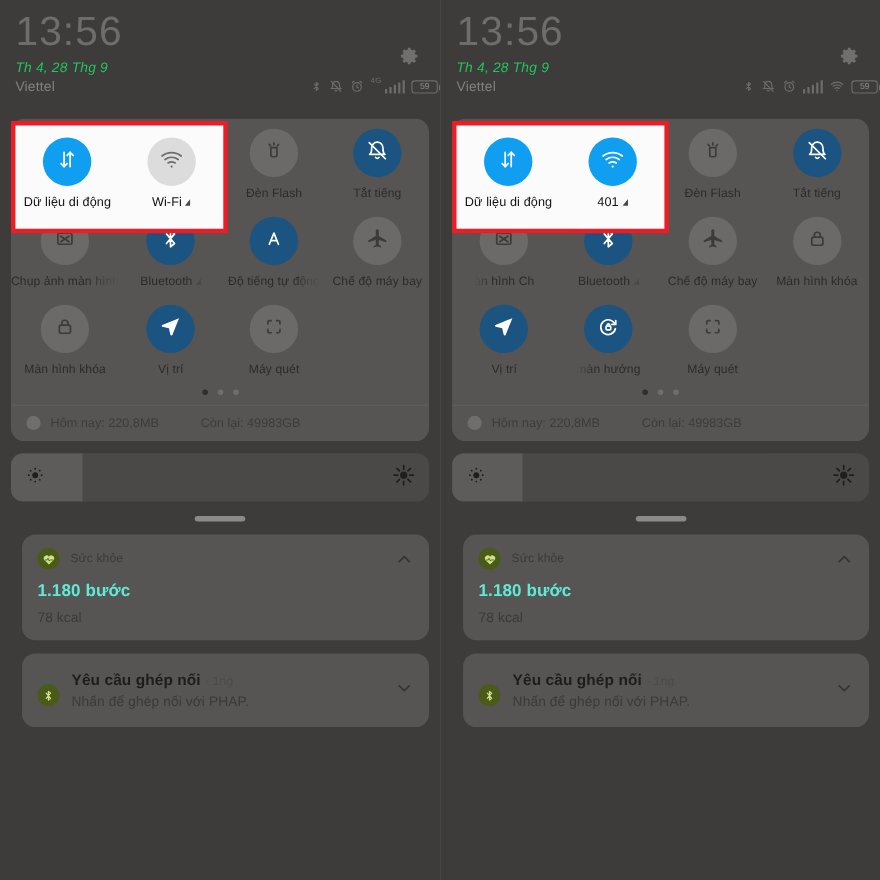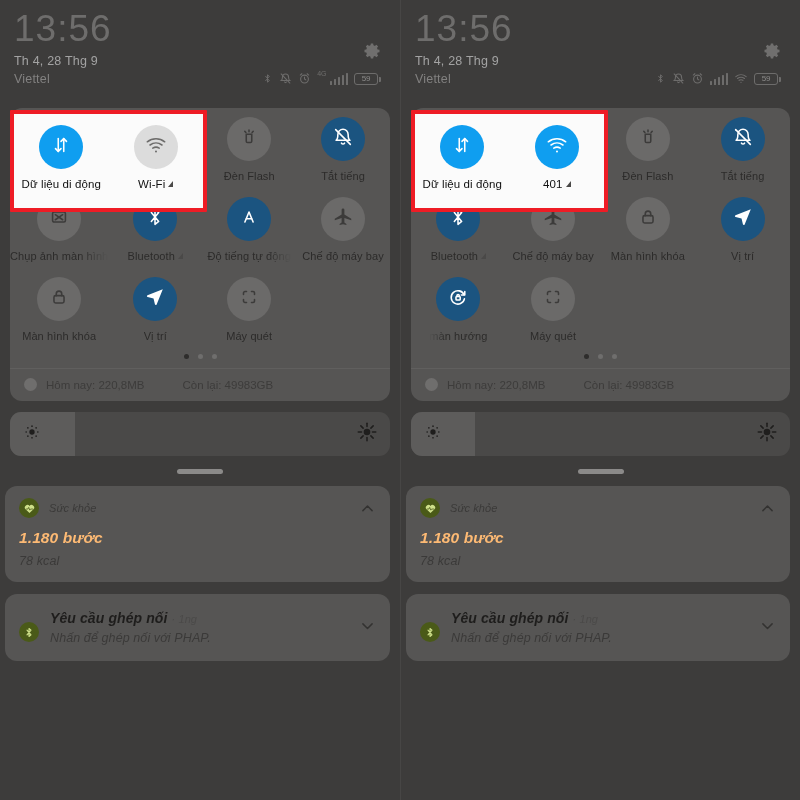--- a/index.html
+++ b/index.html
@@ -17,25 +17,25 @@
     overflow: hidden;
   }
   .panel.right { border-left: 1px solid #474645; }
 
   
   .hdr { position: relative; height: 100px; padding: 8px 14px 0 14px; }
   .clock {
     font-size: 37px; font-weight: 300; color: #6e6d6c;
     letter-spacing: 1px; line-height: 42px;
   }
-  .date { font-size: 12.5px; color: #a3a3a3; margin-top: 4px; letter-spacing: .2px; }
+  .date { font-size: 12.5px; color: #22c55e; margin-top: 4px; letter-spacing: .2px; font-style: italic; }
   .carrier { font-size: 12.5px; color: #828180; margin-top: 4px; letter-spacing: .2px; }
   .gear { position: absolute; right: 18px; top: 41px; width: 20px; height: 20px; opacity: .55; }
   .statusicons {
-    position: absolute; right: 22px; top: 72px;
+    position: absolute; right: 2px; top: 72px;
     display: flex; align-items: center; gap: 6px; opacity: .52;
   }
   .statusicons svg { display: block; }
   .sigbars { display: flex; align-items: flex-end; gap: 1.5px; height: 12px; }
   .sigbars i { width: 2.5px; background: #9a9998; display: block; border-radius: .5px; }
   .sigbars i:nth-child(1){height:4px}
   .sigbars i:nth-child(2){height:6px}
   .sigbars i:nth-child(3){height:8px}
   .sigbars i:nth-child(4){height:10px}
   .sigbars i:nth-child(5){height:12px}
@@ -102,29 +102,29 @@
     display:flex; align-items:center; justify-content:space-between;
     padding: 0 12px;
   }
   .bright .fill { position:absolute; left:0; top:0; bottom:0; width:17%; background:#5d5c5b; }
   .bright svg { position:relative; z-index:2; }
 
   .grab { width:46px;height:5px;border-radius:3px;background:#8b8a89; margin: 13px auto 0 auto; }
 
   
   .notif {
-    margin: 12px 10px 0 5px; background: #565554; border-radius: 12px;
-    padding: 12px 14px 14px 14px; position: relative; font-style: italic;
+    margin: 12px 10px 0 20px; background: #565554; border-radius: 12px;
+    padding: 12px 14px 14px 14px; position: relative;
   }
   .nrow { display:flex; align-items:center; gap:10px; }
   .appicon { width:20px;height:20px;border-radius:50%; display:flex;align-items:center;justify-content:center; flex:none;}
   .appicon.health { background:#4a5a18; }
   .appicon.bt { background:#4a5a18; }
   .appname { font-size:11px; color:#3b3a39; letter-spacing:.1px;}
-  .ntitle { font-size:15.5px; color:#fdba74; font-weight:700; margin-top:11px; letter-spacing:.1px;}
+  .ntitle { font-size:15.5px; color:#5eead4; font-weight:700; margin-top:11px; letter-spacing:.1px;}
   .nsub { font-size:12.5px; color:#3b3a39; margin-top:7px; letter-spacing:.1px;}
   .chev { position:absolute; right:14px; top:14px; opacity:.8; }
   .notif.pair { padding: 16px 14px 16px 14px; }
   .pairrow { display:flex; align-items:flex-start; gap:11px; }
   .pairtxt .pt { font-size:14px; color:#1e1d1c; font-weight:700; letter-spacing:.1px;}
   .pairtxt .pt small { font-weight:400; font-size:11px; color:#4b4a49; }
   .pairtxt .pb { font-size:12.5px; color:#3b3a39; margin-top:5px; letter-spacing:.1px;}
   .pairicon { margin-top:12px; }
   .chev.mid { top: 50%; transform: translateY(-50%); }
 
@@ -525,20 +525,32 @@
                   <path d="M6.4 9.2a5.6 5.6 0 0 1 11.2 0c0 5 2 6.4 2 6.4H4.4s2-1.4 2-6.4z"></path>
                   <path d="M10.3 18.6a2 2 0 0 0 3.4 0"></path>
                   <path d="M4 4l16 16"></path>
                 </svg></span>
       </div>
       <div class="tlabel">
               <span>Tắt tiếng</span>
             </div>
     </div>
           <div class="tile">
+      <div class="circle off">
+        <span><svg width="22" height="22" viewBox="0 0 24 24" fill="none" stroke="#3c3b3a" stroke-width="1.7" stroke-linecap="round" stroke-linejoin="round">
+                  <rect x="5" y="6.5" width="14" height="11" rx="1.6"></rect>
+                  <path d="M8 9.5l8 5.5"></path>
+                  <path d="M16 9.5l-8 5.5"></path>
+                </svg></span>
+      </div>
+      <div class="tlabel fadeL">
+              <span>àn hình        Ch</span>
+            </div>
+    </div>
+          <div class="tile">
       <div class="circle on">
         <span><svg width="22" height="22" viewBox="0 0 24 24" fill="none" stroke="#ffffff" stroke-width="1.7" stroke-linecap="round" stroke-linejoin="round">
                   <path d="M8 7.2l8 9.6-4 3.2V4l4 3.2-8 9.6"></path>
                 </svg></span>
       </div>
       <div class="tlabel">
               <span>Bluetooth</span>
               <i class="tri"></i>
             </div>
     </div>

